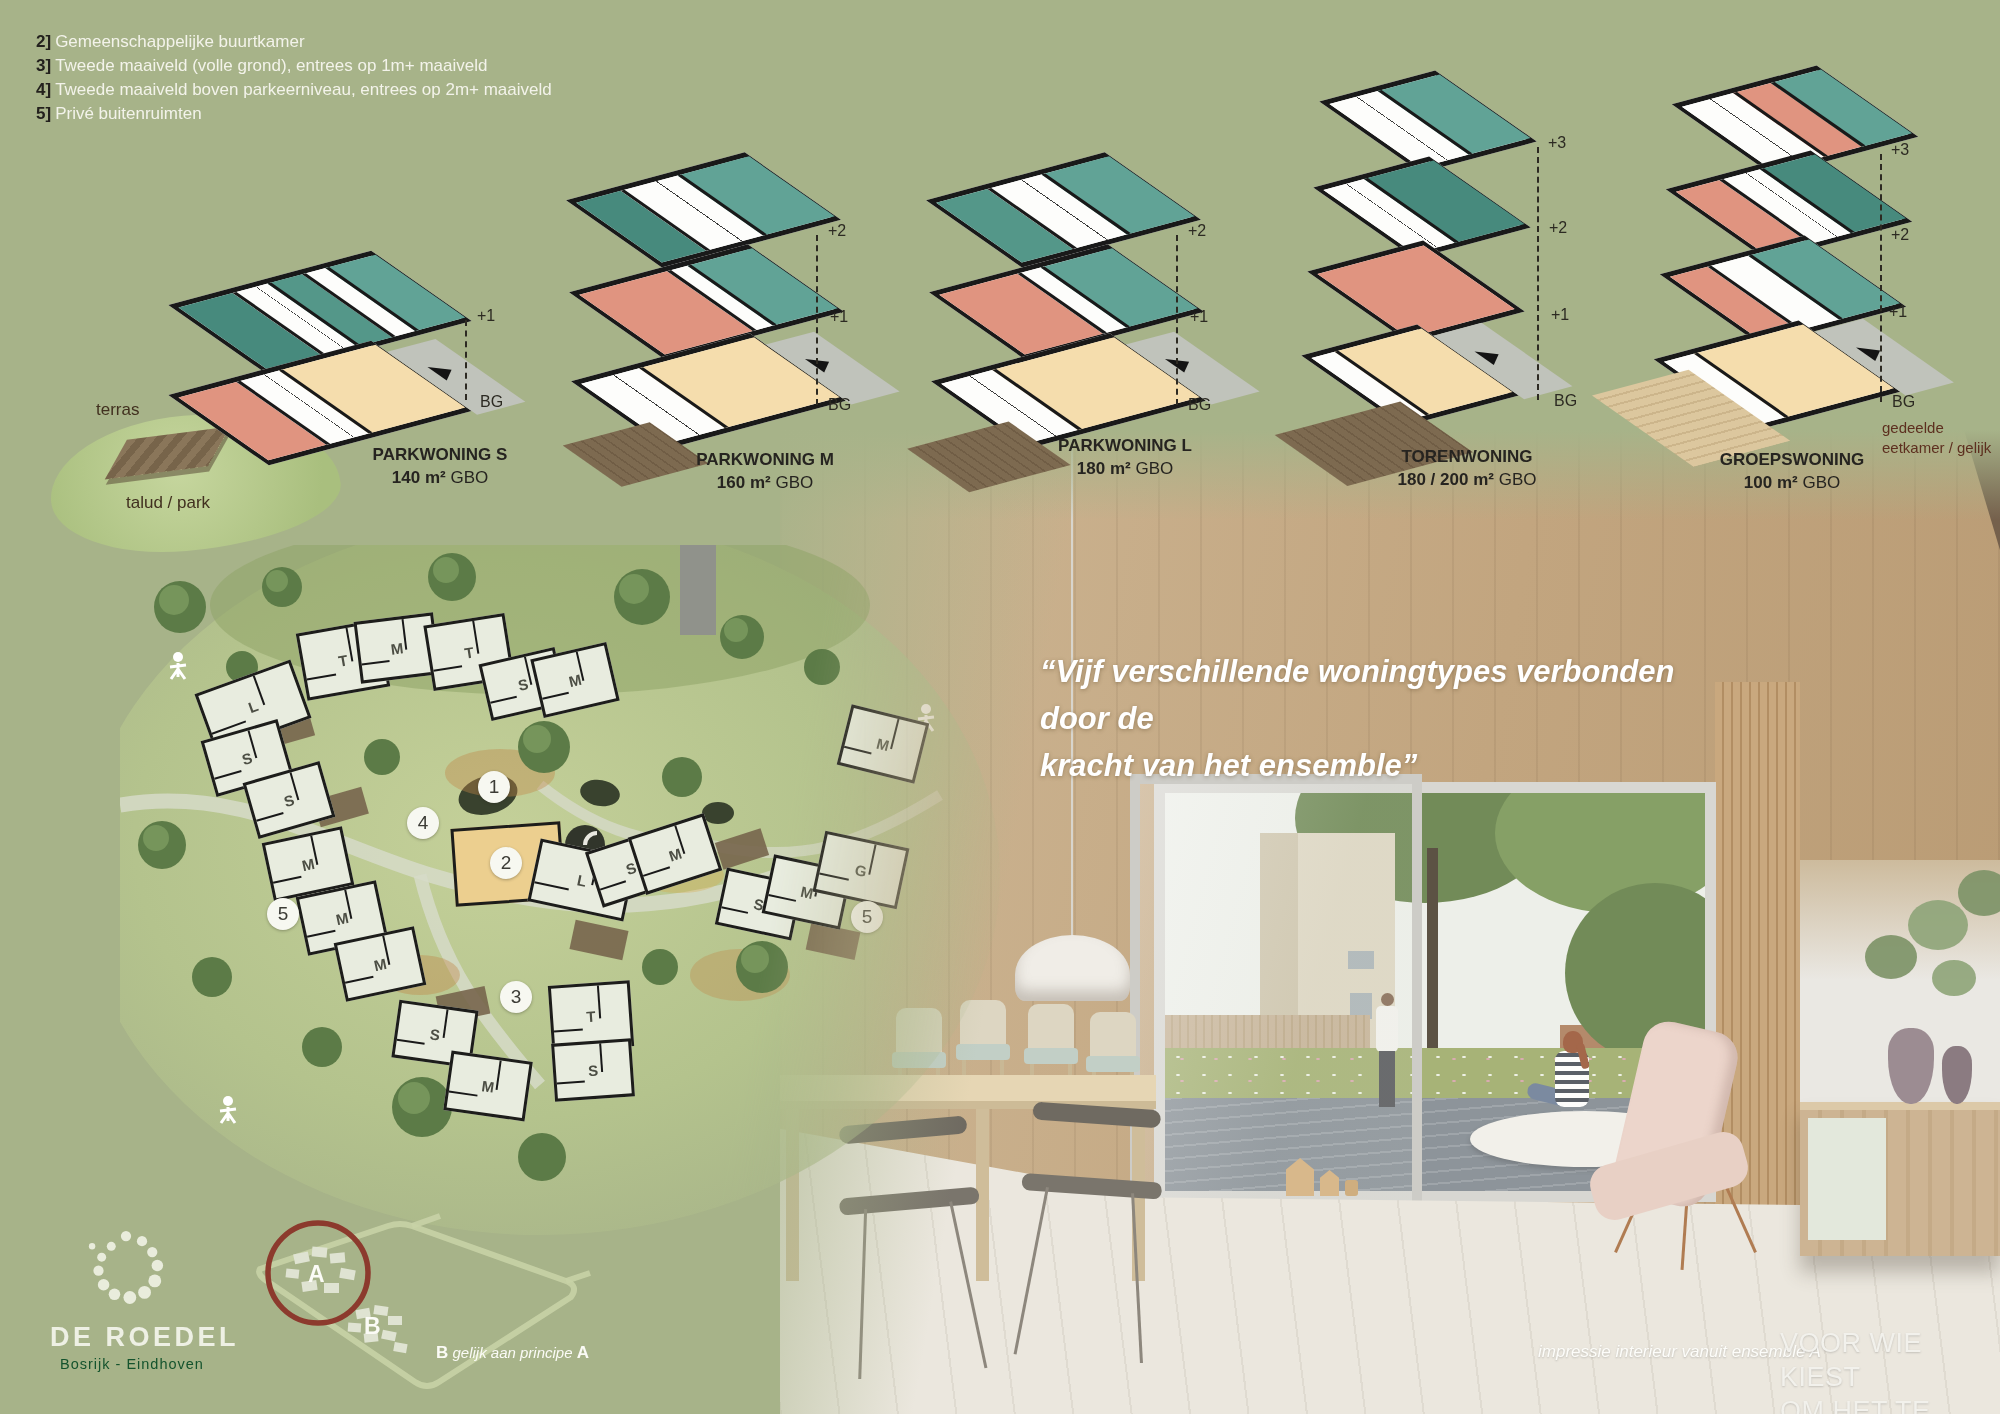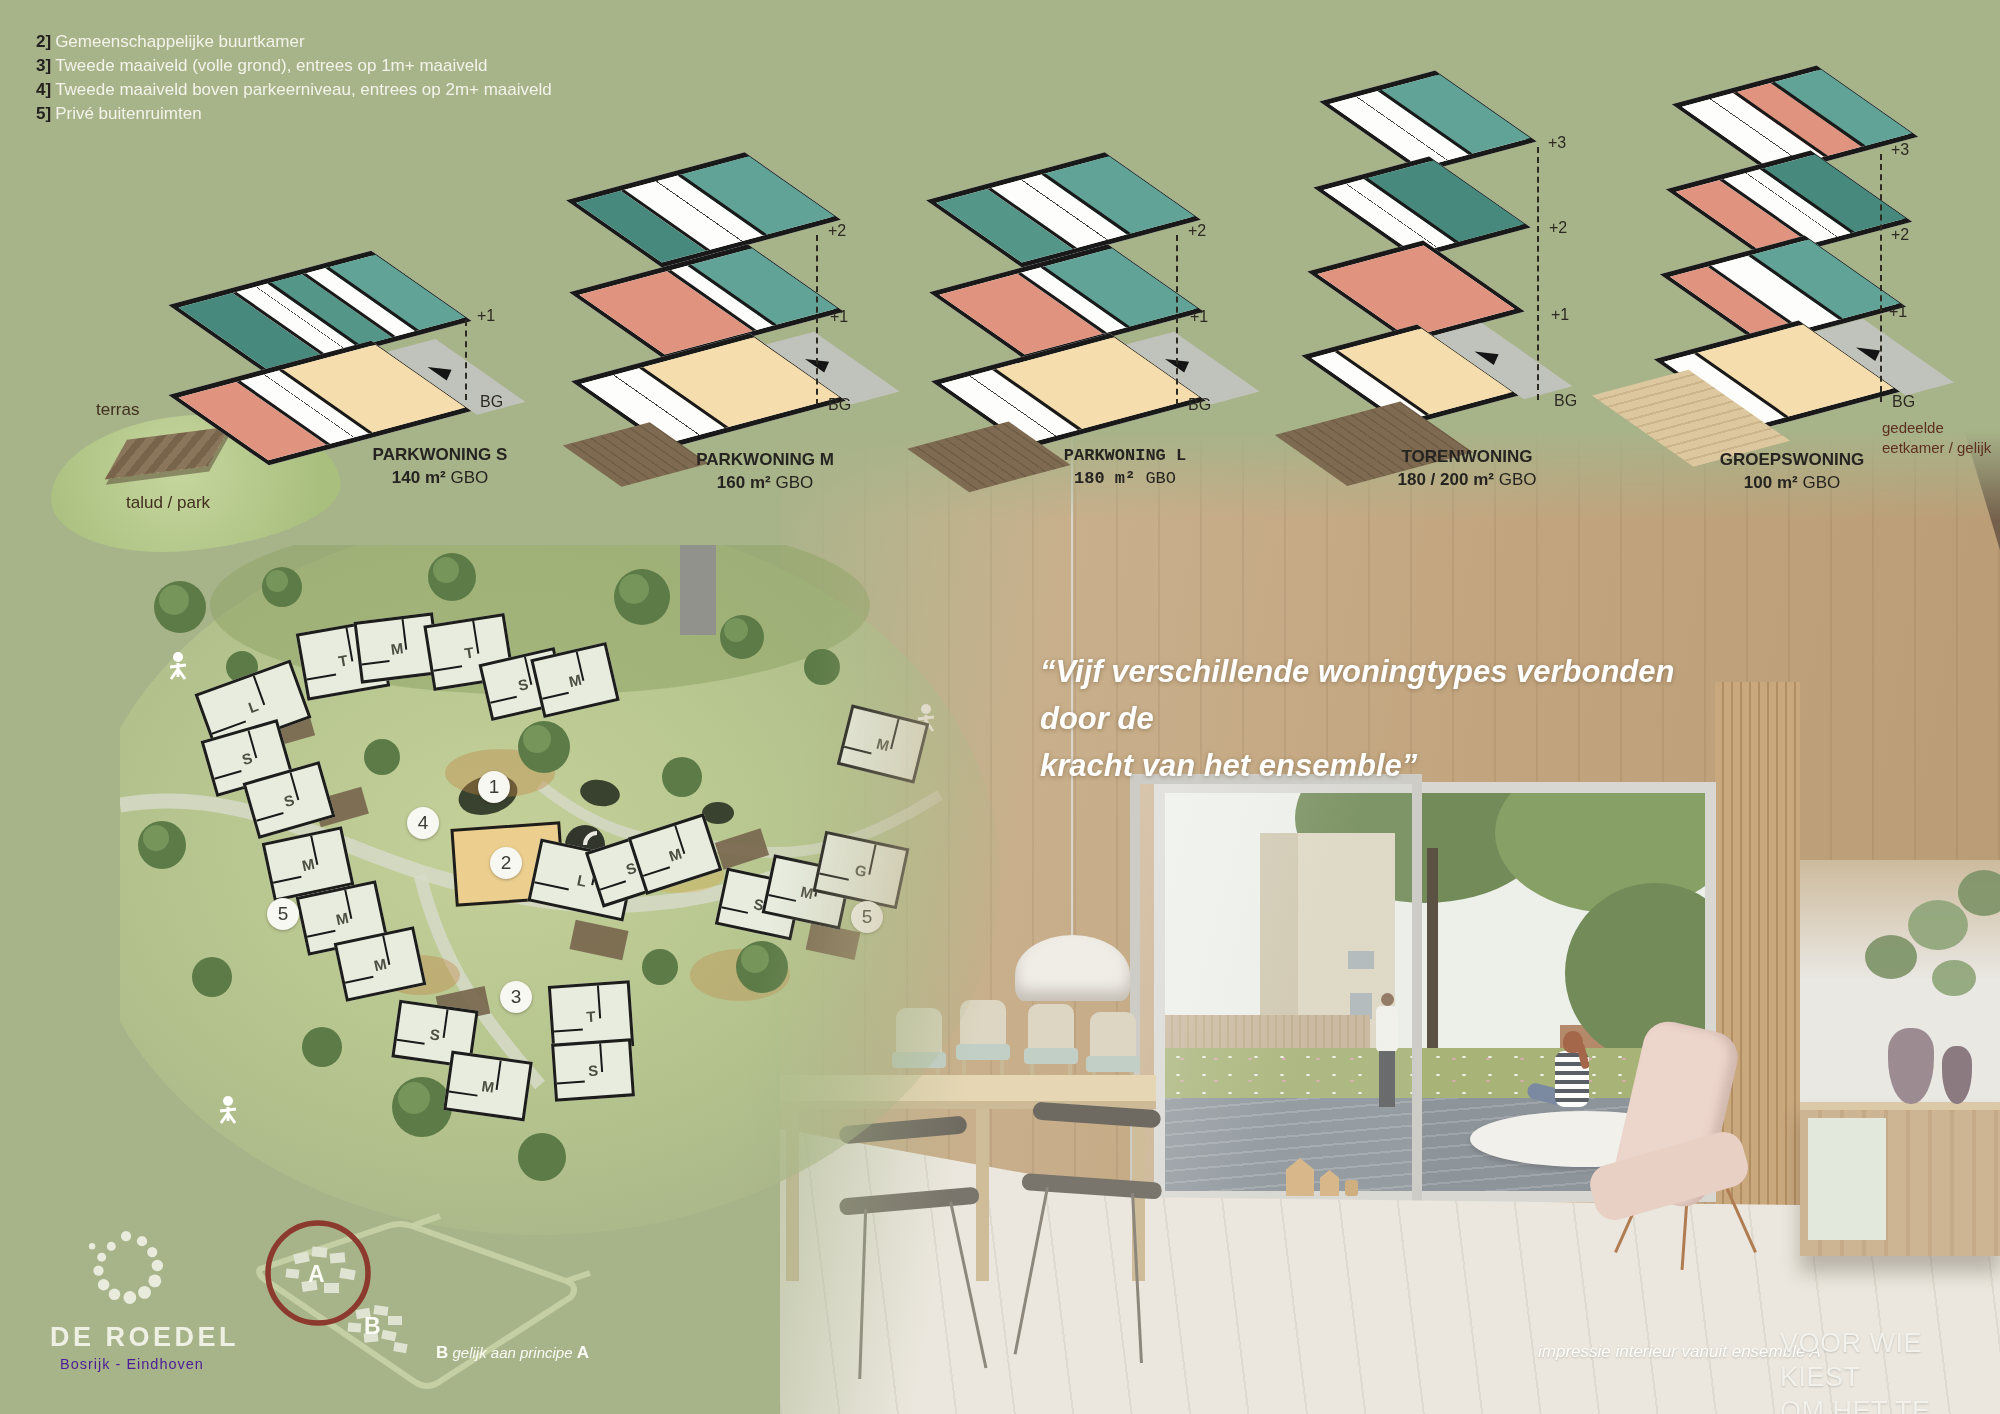--- a/index.html
+++ b/index.html
@@ -136,21 +136,21 @@
   .quote{position:absolute;left:1040px;top:648px;width:700px;z-index:7;
     font-size:31px;line-height:47px;font-weight:bold;font-style:italic;color:#ffffff;
     text-shadow:0 1px 4px rgba(90,70,40,.45);}
   .cap-interior{position:absolute;left:1538px;top:1342px;z-index:7;font-size:17px;
     font-style:italic;color:#fdfdfa;text-shadow:0 1px 2px rgba(80,80,80,.3);}
   .tagline{position:absolute;left:1780px;top:1326px;z-index:7;font-size:27px;line-height:34px;
     color:#f2f1ec;letter-spacing:.5px;text-shadow:0 1px 2px rgba(80,80,80,.25);}
   
   .logo-title{position:absolute;left:50px;top:1322px;font-size:27px;font-weight:bold;
     letter-spacing:3.5px;color:#eef0e4;z-index:6;}
-  .logo-sub{position:absolute;left:60px;top:1356px;font-size:14.5px;letter-spacing:1px;color:#4c1d95;z-index:6;}
+  .logo-sub{position:absolute;left:60px;top:1356px;font-size:14.5px;letter-spacing:1px;color:#14532d;z-index:6;}
   .logo-mark{position:absolute;left:78px;top:1222px;z-index:6;}
   .sitekey{position:absolute;left:238px;top:1213px;width:360px;height:185px;z-index:6;}
   .ska,.skb{position:absolute;font-size:23px;font-weight:bold;color:#fbfbf6;}
   .skcap{position:absolute;left:198px;top:130px;font-size:15px;color:#fbfbf6;white-space:nowrap;}
   .skcap b{font-size:17px;} .skcap i{font-weight:normal;}
 </style>
 </head>
 <body>
 
 <div id="board">
@@ -338,21 +338,21 @@
     <div class="plate" style="left:96px;top:206px;width:175px;height:80px;">
       <div class="z first white hint" style="left:0;width:30%;"></div>
       <div class="z beige" style="left:30%;width:70%;"></div>
       <div class="plat"></div>
       <div class="deckp" style="left:-95px;bottom:-32px;width:105px;height:58px;"></div>
     </div>
     <div class="lvl-line" style="left:296px;top:95px;height:170px;"></div>
     <span class="lvl" style="left:308px;top:82px;">+2</span>
     <span class="lvl" style="left:310px;top:168px;">+1</span>
     <span class="lvl" style="left:308px;top:256px;">BG</span>
-    <div class="dlabel" style="left:135px;top:304px;width:220px;font-family:Liberation Mono, monospace;">
+    <div class="dlabel" style="left:135px;top:294px;width:220px;">
       <div><b>PARKWONING</b> <b>L</b></div>
       <div><b>180 m²</b> <span>GBO</span></div>
     </div>
   </div>
 
   <div class="diagram" style="left:1245px;top:55px;width:395px;height:450px;">
     <div class="plate" style="left:123px;top:19px;width:110px;height:85px;">
       <div class="z first white hint" style="left:0;width:45%;"></div>
       <div class="z teal2" style="left:45%;width:55%;"></div>
     </div>

